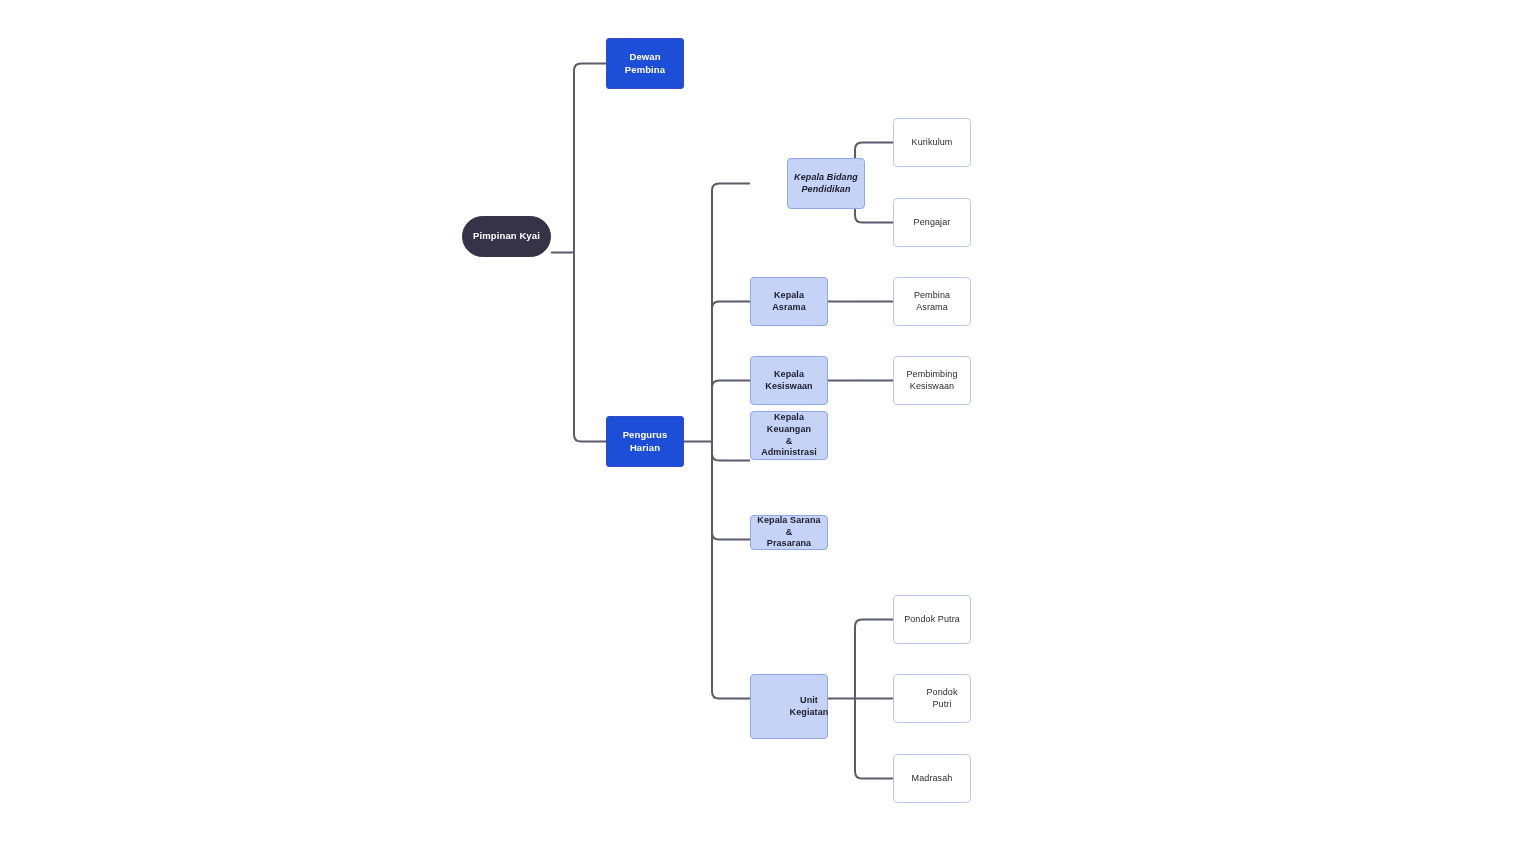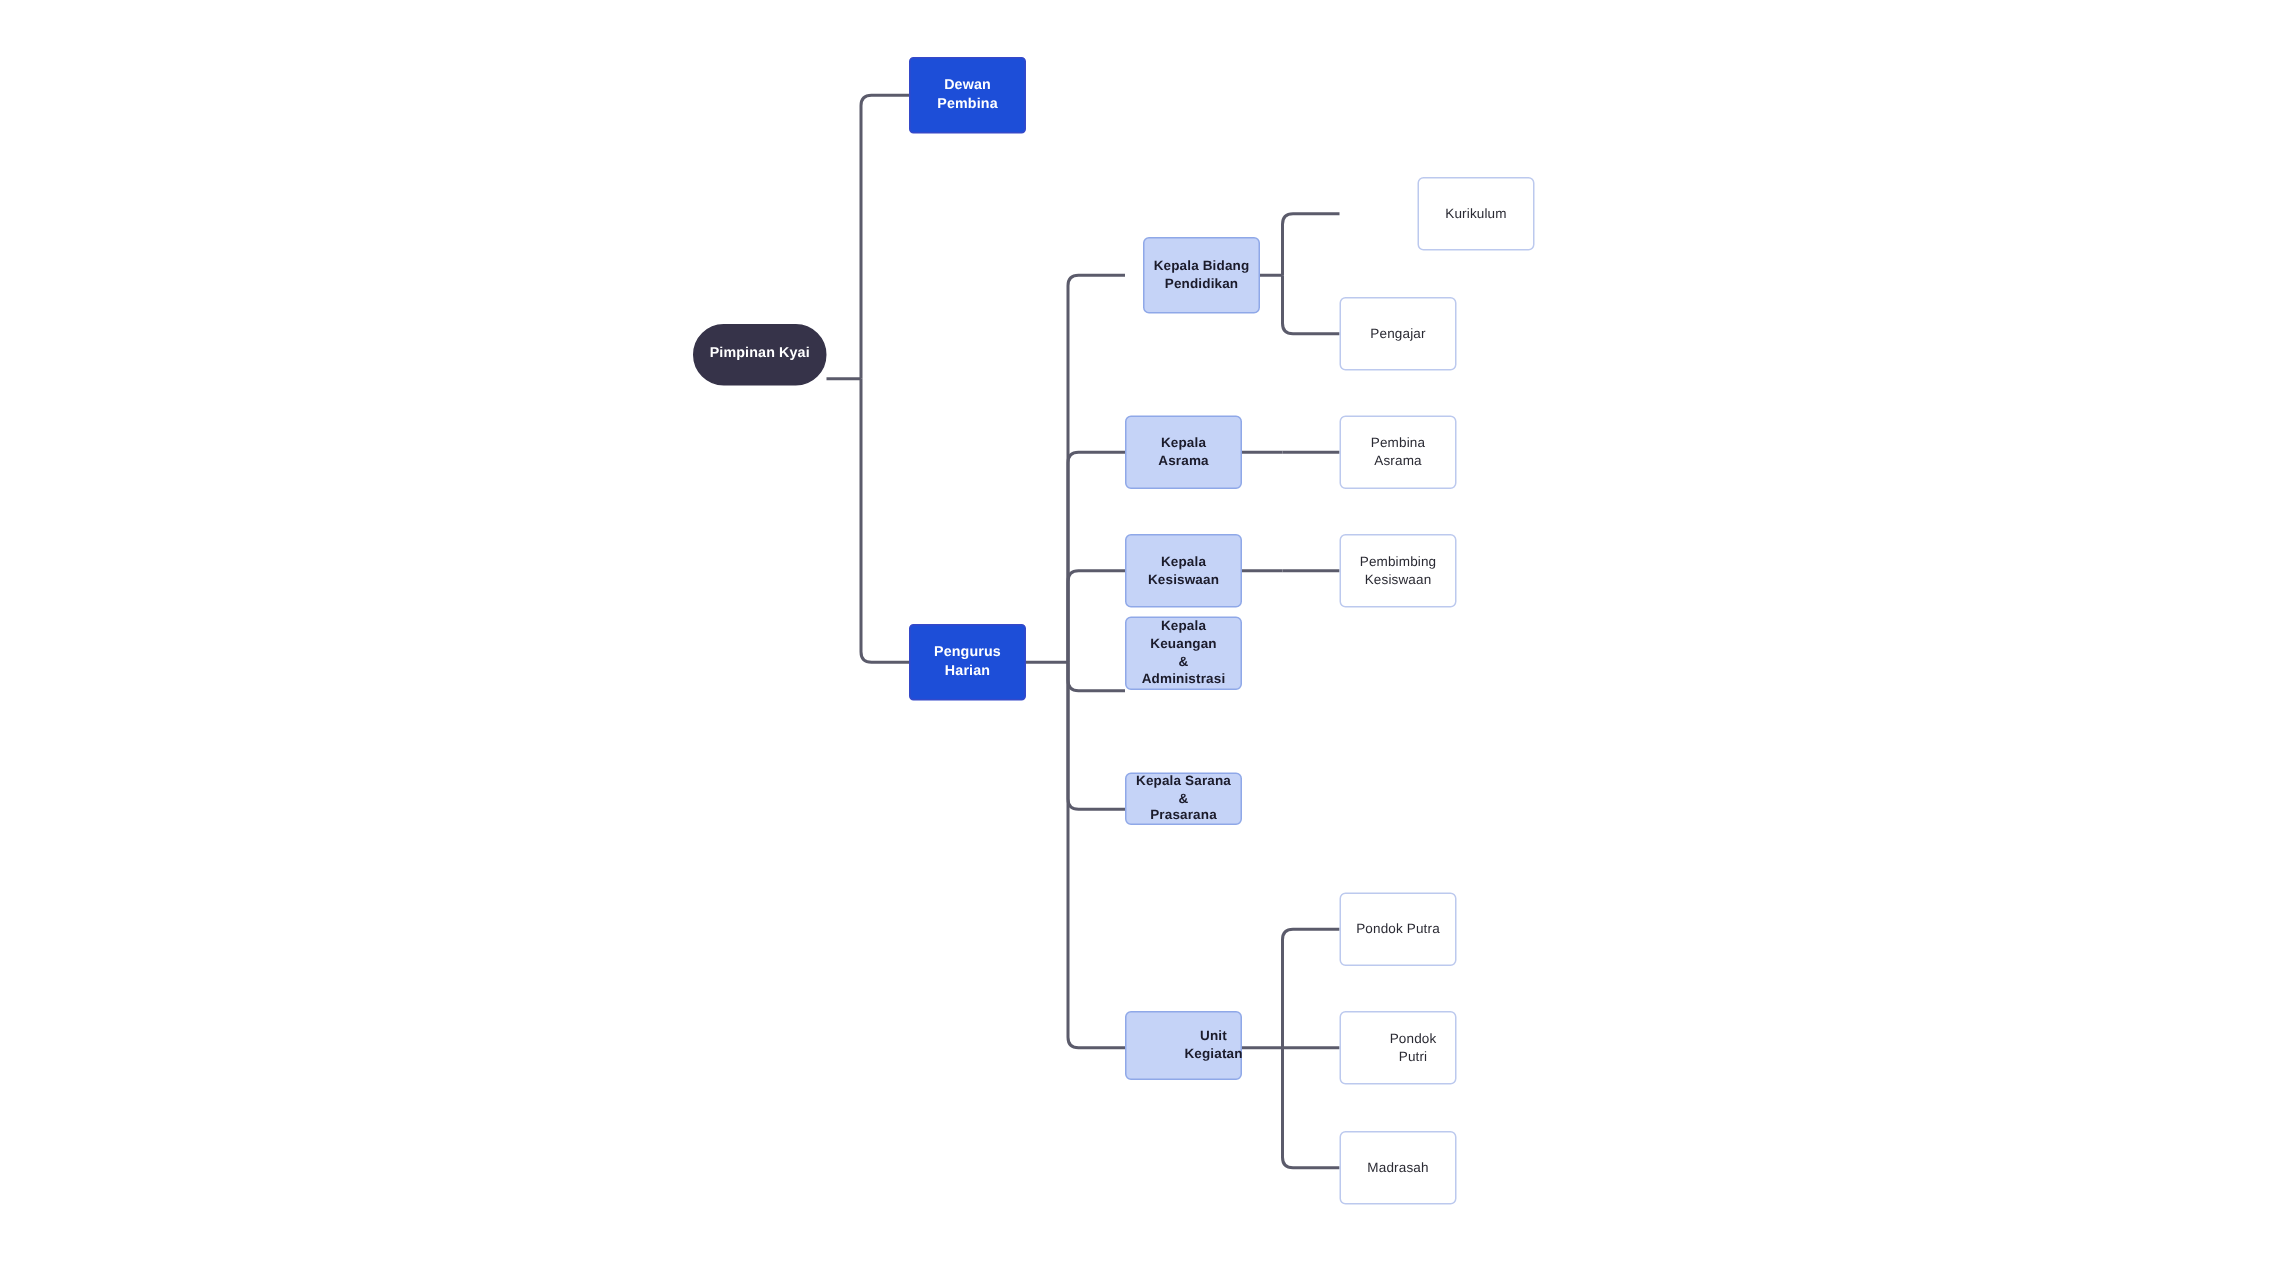--- a/index.html
+++ b/index.html
@@ -114,43 +114,43 @@
     </svg>
 <div class="node root" style="left: 462px; top: 216px; width: 89px; height: 41px;">
       <span class="node-label">Pimpinan Kyai</span>
     </div>
     <div class="node primary" style="left: 606px; top: 38px; width: 78px; height: 51px;">
       <span class="node-label">Dewan Pembina</span>
     </div>
     <div class="node primary" style="left: 606px; top: 416px; width: 78px; height: 51px;">
       <span class="node-label">Pengurus Harian</span>
     </div>
-    <div class="node secondary" style="left: 762px; top: 158px; width: 78px; height: 51px;">
+    <div class="node secondary" style="left: 787px; top: 158px; width: 78px; height: 51px; font-style: italic;">
       <span class="node-label">Kepala Bidang
 Pendidikan</span>
     </div>
     <div class="node secondary" style="left: 750px; top: 277px; width: 78px; height: 49px;">
       <span class="node-label">Kepala Asrama</span>
     </div>
     <div class="node secondary" style="left: 750px; top: 356px; width: 78px; height: 49px;">
       <span class="node-label">Kepala
 Kesiswaan</span>
     </div>
     <div class="node secondary" style="left: 750px; top: 411px; width: 78px; height: 49px;">
       <span class="node-label">Kepala Keuangan
 &amp; Administrasi</span>
     </div>
     <div class="node secondary" style="left: 750px; top: 515px; width: 78px; height: 35px;">
       <span class="node-label">Kepala Sarana &amp;
 Prasarana</span>
     </div>
-    <div class="node secondary" style="left: 750px; top: 674px; width: 78px; height: 46px; padding-left: 40px;">
+    <div class="node secondary" style="left: 750px; top: 674px; width: 78px; height: 65px; padding-left: 40px;">
       <span class="node-label">Unit Kegiatan</span>
     </div>
-    <div class="node leaf" style="left: 945px; top: 118px; width: 78px; height: 49px;">
+    <div class="node leaf" style="left: 893px; top: 118px; width: 78px; height: 49px;">
       <span class="node-label">Kurikulum</span>
     </div>
     <div class="node leaf" style="left: 893px; top: 198px; width: 78px; height: 49px;">
       <span class="node-label">Pengajar</span>
     </div>
     <div class="node leaf" style="left: 893px; top: 277px; width: 78px; height: 49px;">
       <span class="node-label">Pembina Asrama</span>
     </div>
     <div class="node leaf" style="left: 893px; top: 356px; width: 78px; height: 49px;">
       <span class="node-label">Pembimbing

